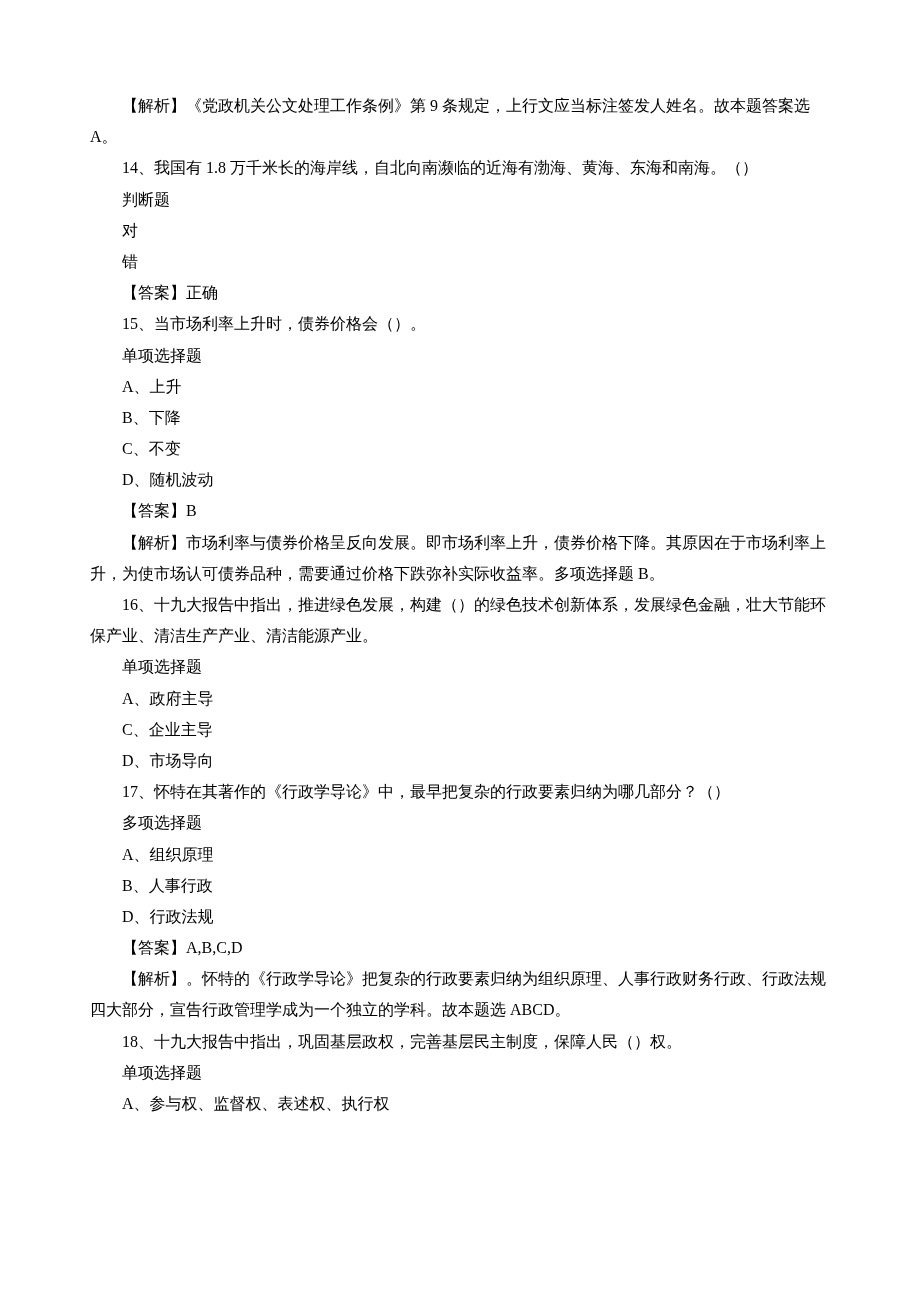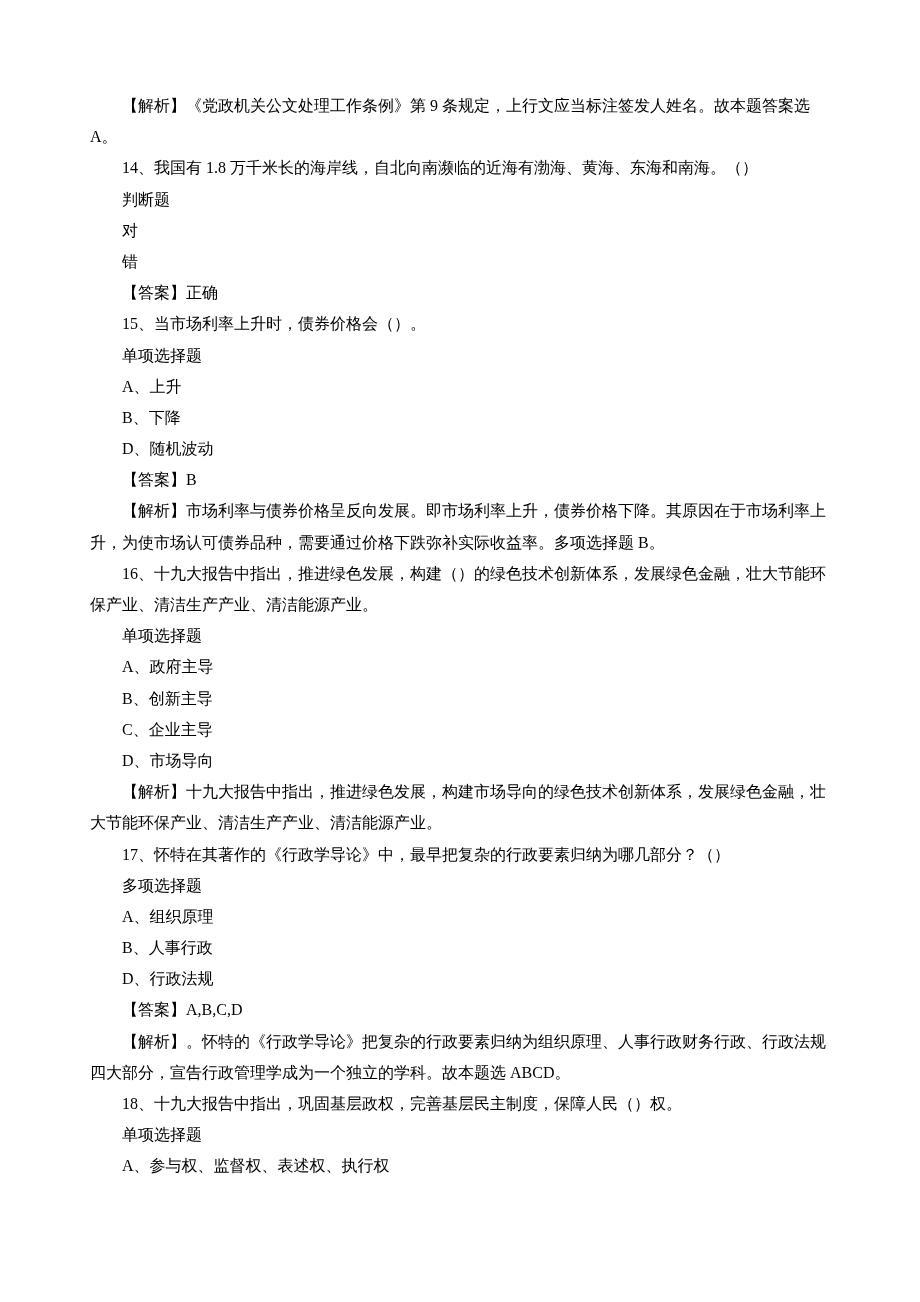--- a/index.html
+++ b/index.html
@@ -30,31 +30,30 @@
   <p class="para">14、我国有 1.8 万千米长的海岸线，自北向南濒临的近海有渤海、黄海、东海和南海。（）</p>
   <p class="para">判断题</p>
   <p class="para">对</p>
   <p class="para">错</p>
   <p class="para">【答案】正确</p>
 
   <p class="para">15、当市场利率上升时，债券价格会（）。</p>
   <p class="para">单项选择题</p>
   <p class="para">A、上升</p>
   <p class="para">B、下降</p>
+  <p class="para">C、不变</p>
   <p class="para">D、随机波动</p>
   <p class="para">【答案】B</p>
   <p class="para">【解析】市场利率与债券价格呈反向发展。即市场利率上升，债券价格下降。其原因在于市场利率上升，为使市场认可债券品种，需要通过价格下跌弥补实际收益率。多项选择题 B。</p>
 
   <p class="para">16、十九大报告中指出，推进绿色发展，构建（）的绿色技术创新体系，发展绿色金融，壮大节能环保产业、清洁生产产业、清洁能源产业。</p>
   <p class="para">单项选择题</p>
   <p class="para">A、政府主导</p>
-  <p class="para">B、创新主导</p>
   <p class="para">C、企业主导</p>
   <p class="para">D、市场导向</p>
-  <p class="para">【解析】十九大报告中指出，推进绿色发展，构建市场导向的绿色技术创新体系，发展绿色金融，壮大节能环保产业、清洁生产产业、清洁能源产业。</p>
 
   <p class="para">17、怀特在其著作的《行政学导论》中，最早把复杂的行政要素归纳为哪几部分？（）</p>
   <p class="para">多项选择题</p>
   <p class="para">A、组织原理</p>
   <p class="para">B、人事行政</p>
   <p class="para">D、行政法规</p>
   <p class="para">【答案】A,B,C,D</p>
   <p class="para">【解析】。怀特的《行政学导论》把复杂的行政要素归纳为组织原理、人事行政财务行政、行政法规四大部分，宣告行政管理学成为一个独立的学科。故本题选 ABCD。</p>
 
   <p class="para">18、十九大报告中指出，巩固基层政权，完善基层民主制度，保障人民（）权。</p>

